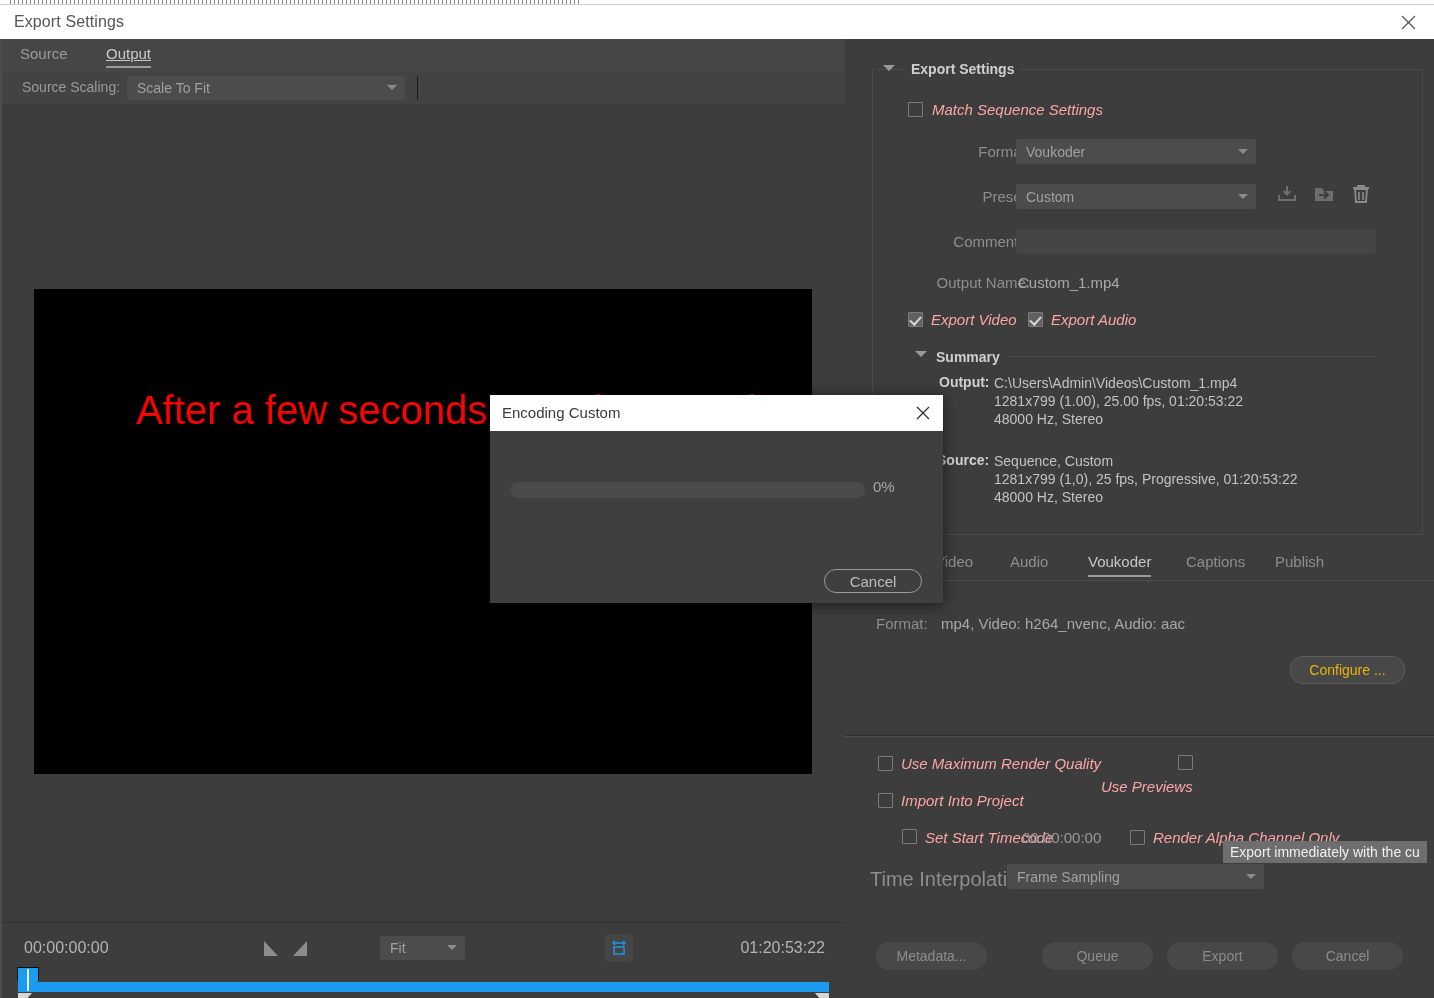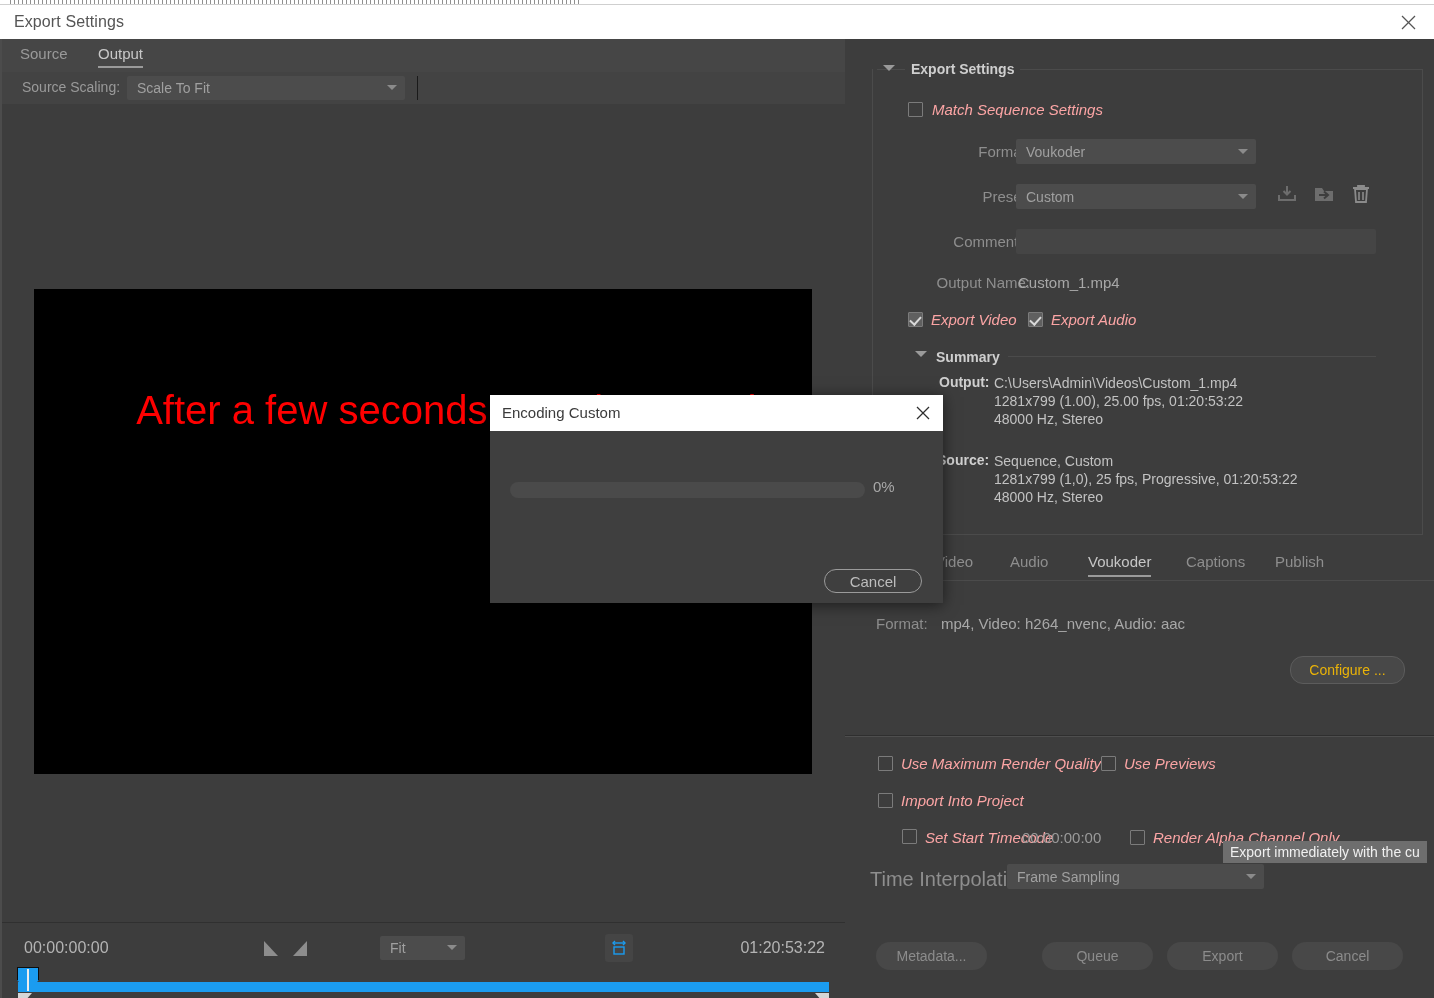--- a/index.html
+++ b/index.html
@@ -50,21 +50,21 @@
   .tabstrip {
     position: absolute; left: 0; top: 0; width: 843px; height: 33px;
     background: #464646;
   }
   .tabstrip .tab {
     position: absolute; top: 6px;
     font-size: 15px; color: #9a9a9a; cursor: pointer; padding-bottom: 4px;
   }
   .tabstrip .tab.active { color: #c8c8c8; border-bottom: 2px solid #9a9a9a; }
   .tabstrip .tab.t0 { left: 18px; }
-  .tabstrip .tab.t1 { left: 96px; }
+  .tabstrip .tab.t1 { left: 104px; text-decoration: underline; }
 
   .scalingbar {
     position: absolute; left: 0; top: 33px; width: 843px; height: 32px;
     background: #434343;
   }
   .scalingbar .lbl {
     position: absolute; left: 20px; top: 7px; font-size: 14px; color: #9a9a9a;
   }
   .combo {
     background: #4c4c4c; border-radius: 2px; color: #a0a0a0;
@@ -440,21 +440,21 @@
     <div class="abs" style="left:96px; top:576px; font-size:15px; color:#a8a8a8;">mp4, Video: h264_nvenc, Audio: aac</div>
     <div class="btn-pill abs" style="left:445px; top:617px; width:115px; height:28px;">Configure ...</div>
 
     <div class="panel-divider"></div>
 
     <div class="bottom-block">
       <div class="abs" style="left:33px; top:18px; display:flex; align-items:center; gap:8px;">
         <span class="cbx"></span>
         <span class="row-label">Use Maximum Render Quality</span>
       </div>
-      <div class="abs" style="left:256px; top:18px; display:flex; align-items:center; gap:8px;">
+      <div class="abs" style="left:256px; top:18px; display:flex; align-items:flex-end; gap:8px;flex-direction:column;">
         <span class="cbx"></span>
         <span class="row-label">Use Previews</span>
       </div>
 
       <div class="abs" style="left:33px; top:55px; display:flex; align-items:center; gap:8px;">
         <span class="cbx"></span>
         <span class="row-label">Import Into Project</span>
       </div>
 
       <div class="abs" style="left:33px; top:92px; display:flex; align-items:flex-start; gap:8px;padding-left:24px;">

